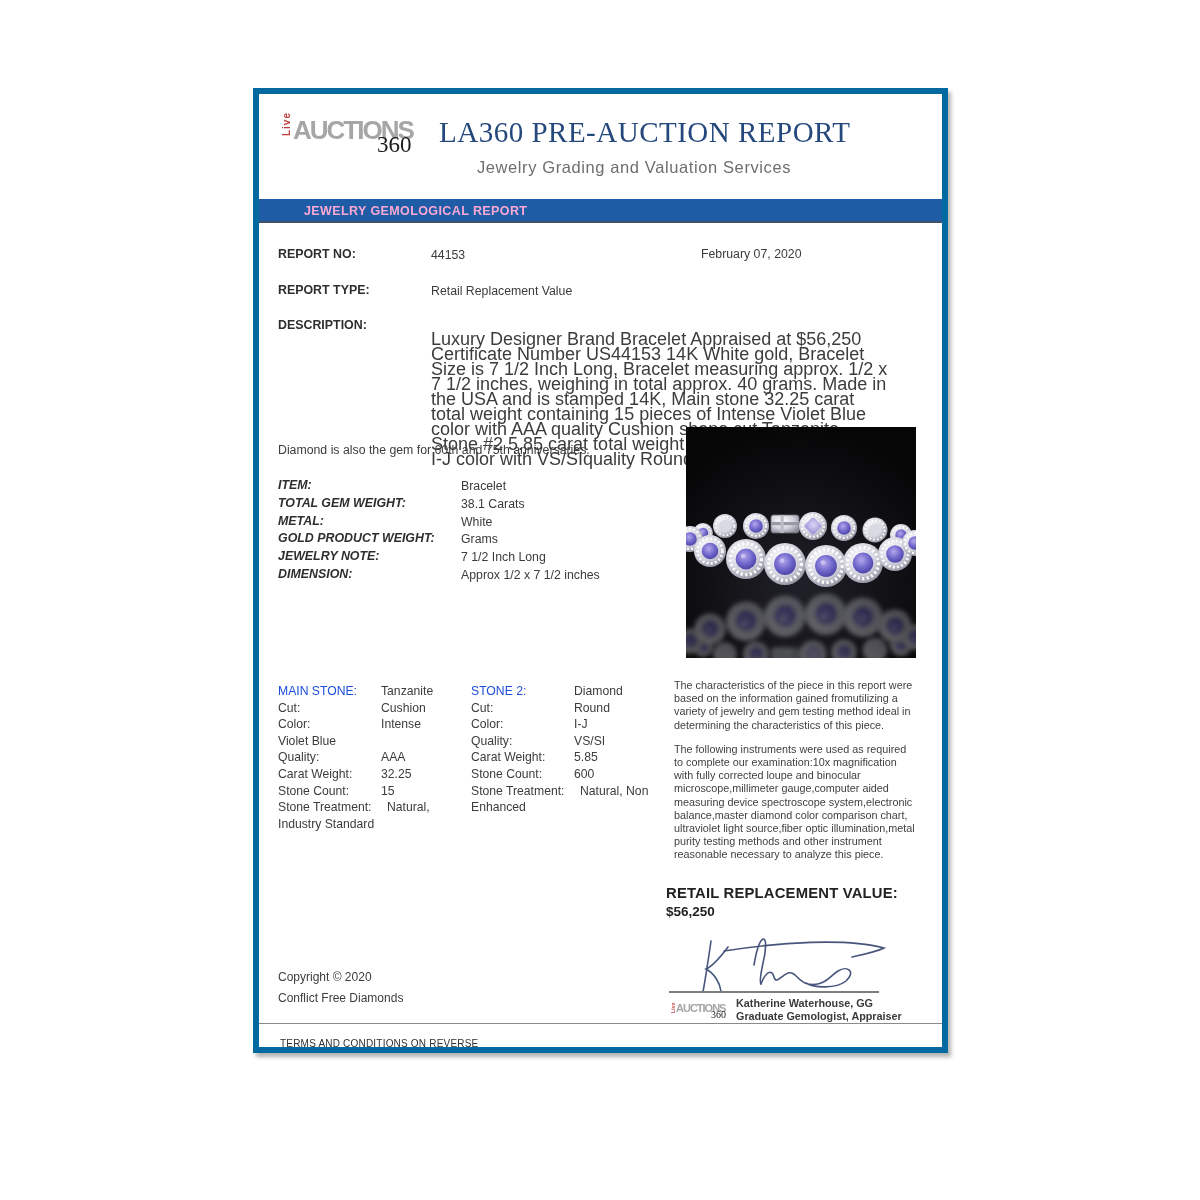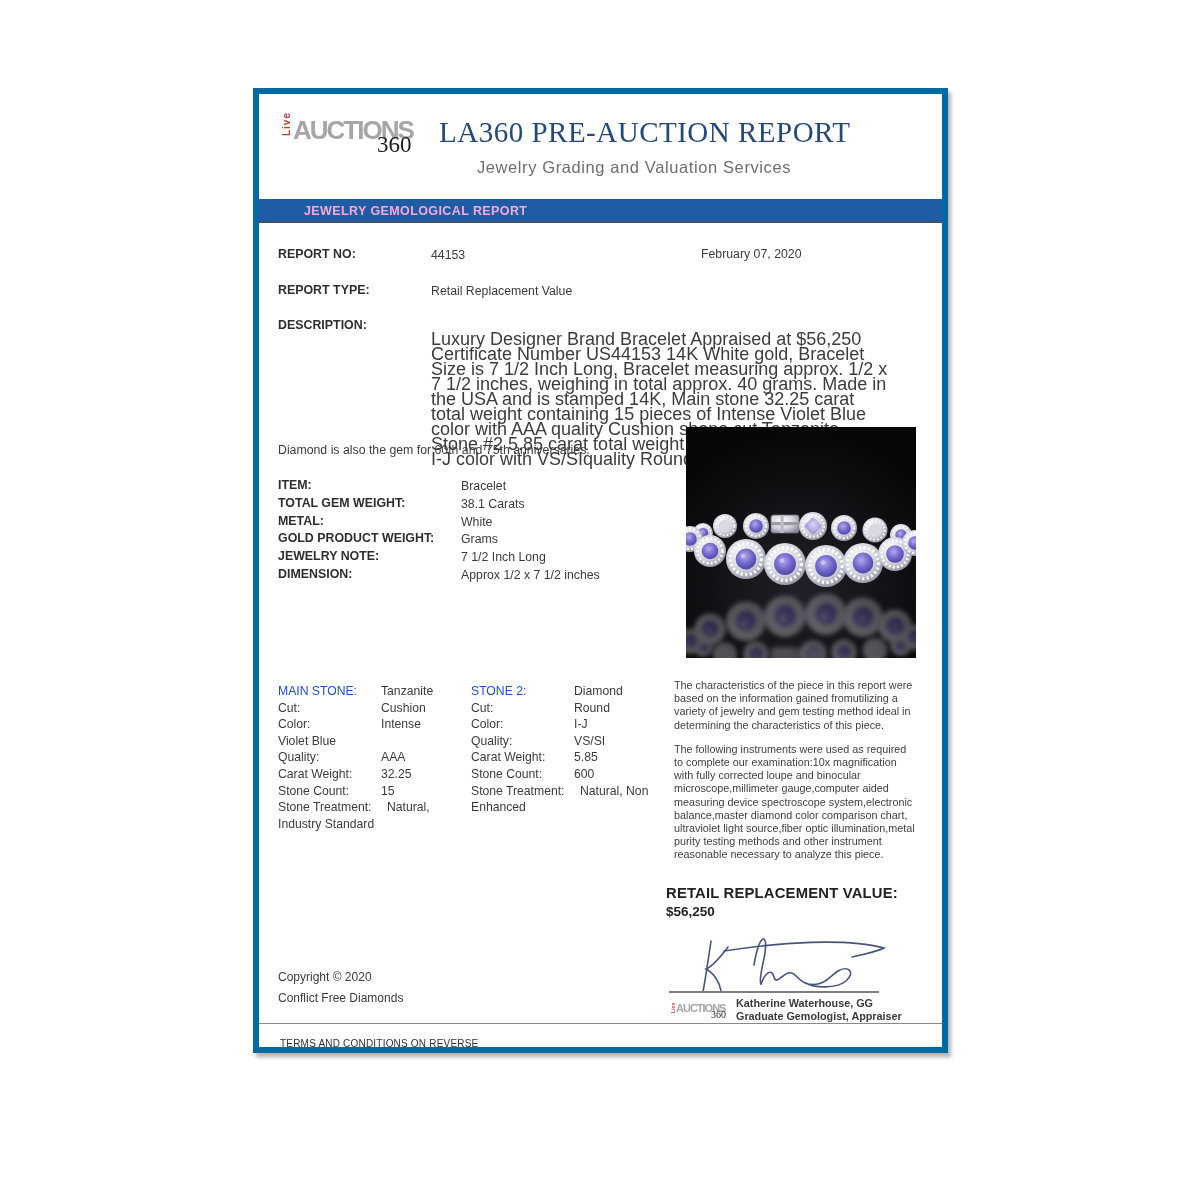--- a/index.html
+++ b/index.html
@@ -30,21 +30,21 @@
   .val { font-size:12.3px; color:#3c3c3c; }
   .abs { position:absolute; }
 
   .desc-text { position:absolute; left:172px; top:227px; width:462px; font-size:18px; line-height:15px; color:#3c3c3c;margin-top:11px; }
 
   .birthstone { position:absolute; left:19px; top:347px; font-size:12.3px; line-height:18.5px; color:#3c3c3c; }
 
   
   .items { position:absolute; left:19px; top:384px; width:400px; }
   .item-row { position:relative; height:17.8px; }
-  .item-row .lbl { position:absolute; left:0; top:0; }
+  .item-row .lbl { position:absolute; left:0; top:0;font-style:italic; }
   .item-row .val { position:absolute; left:183px; top:1px; }
 
   
   .jewel-img { position:absolute; left:427px; top:333px; width:230px; height:231px; }
 
   
   .spec-col { position:absolute; top:590px; width:200px; }
   .spec-col.c1 { left:19px; }
   .spec-col.c2 { left:212px; }
   .spec-row { position:relative; height:16.6px; }

